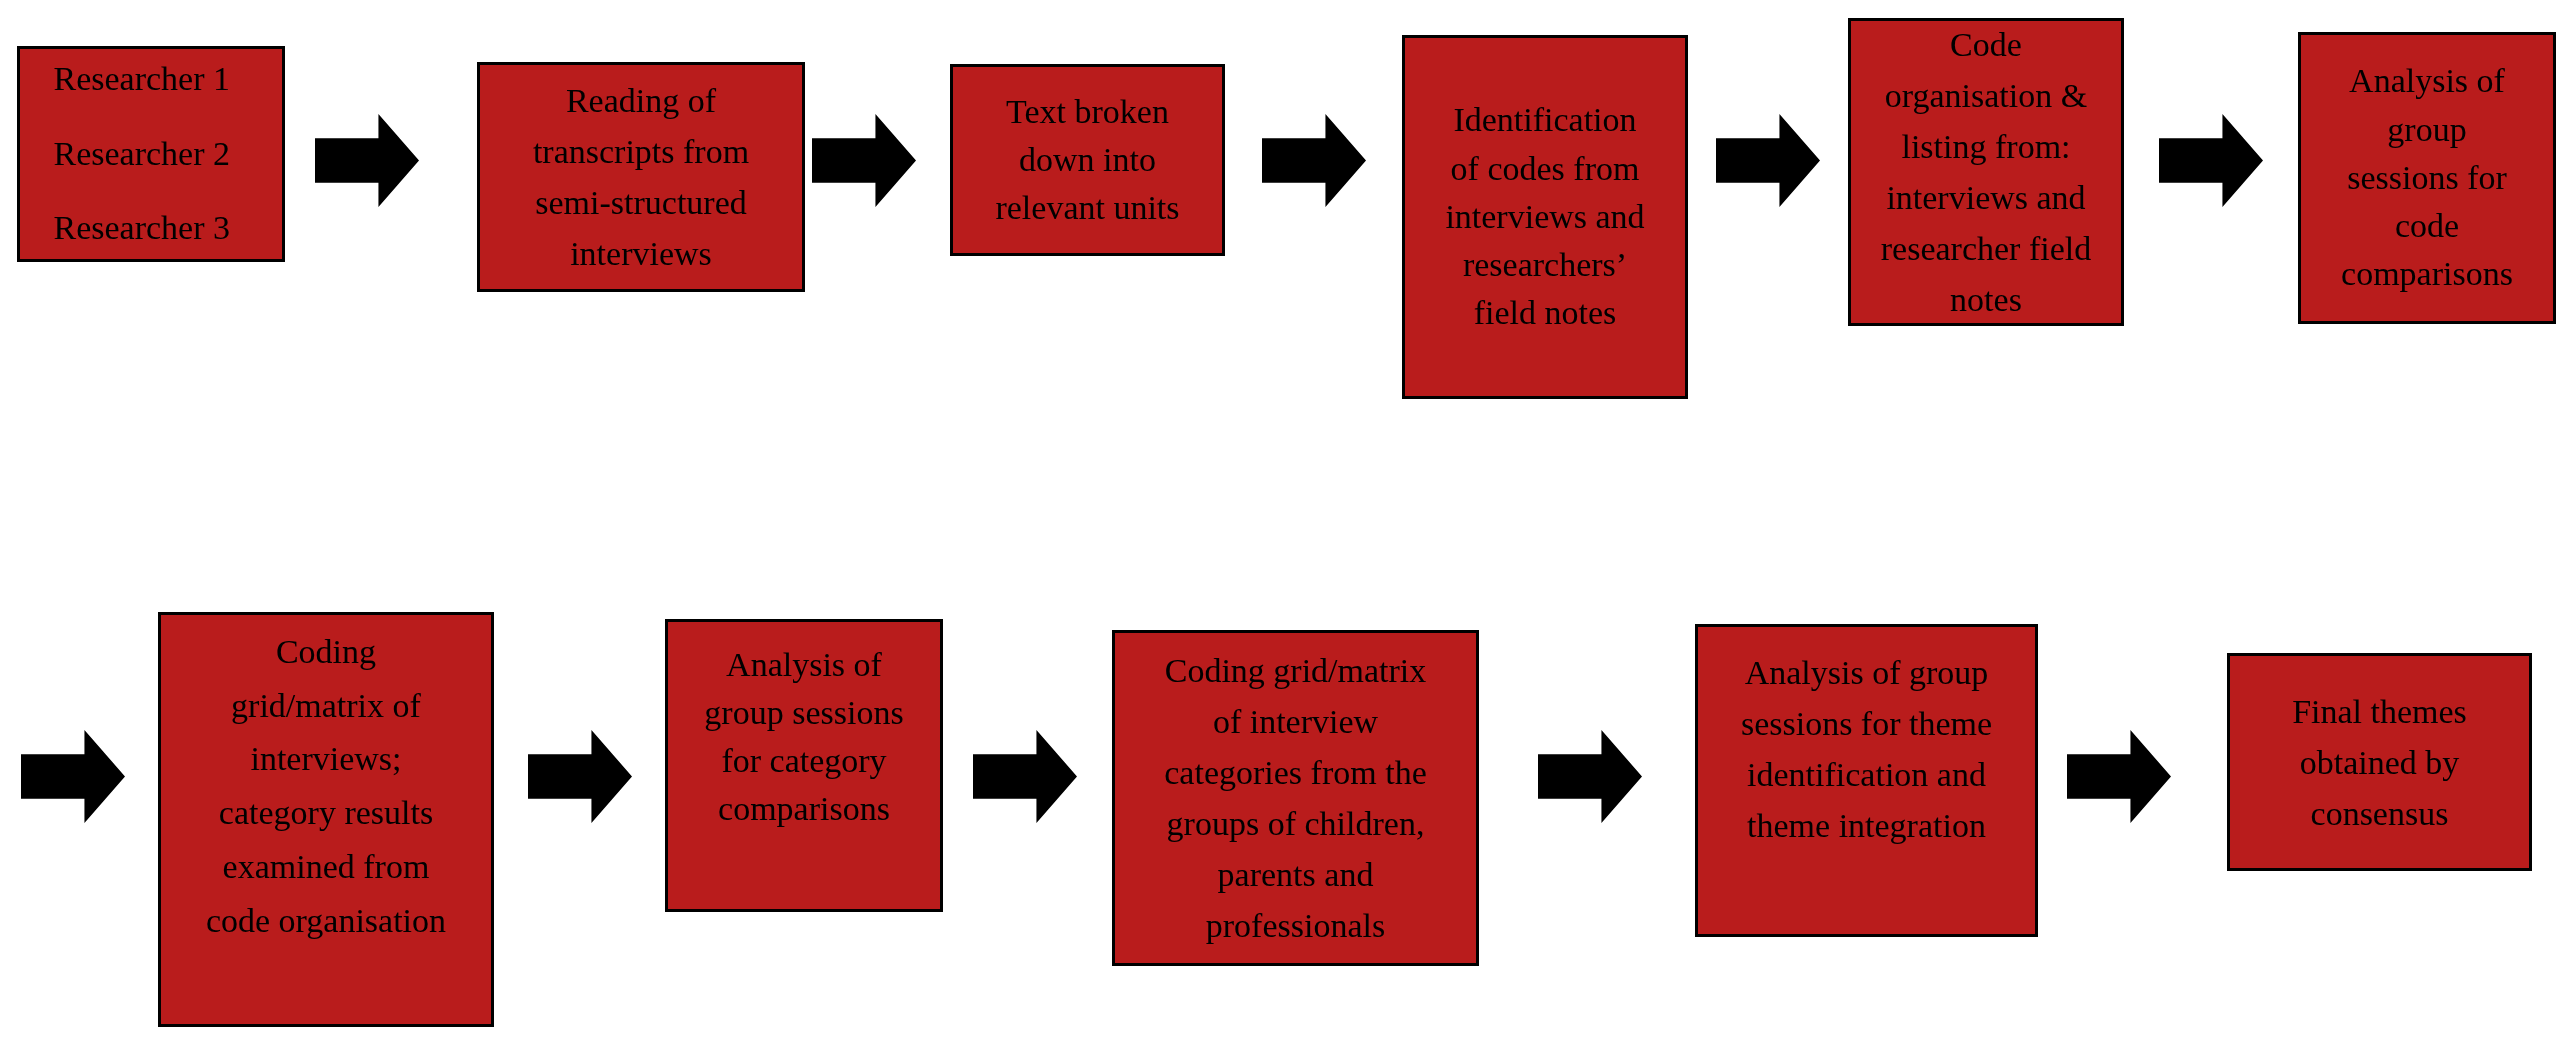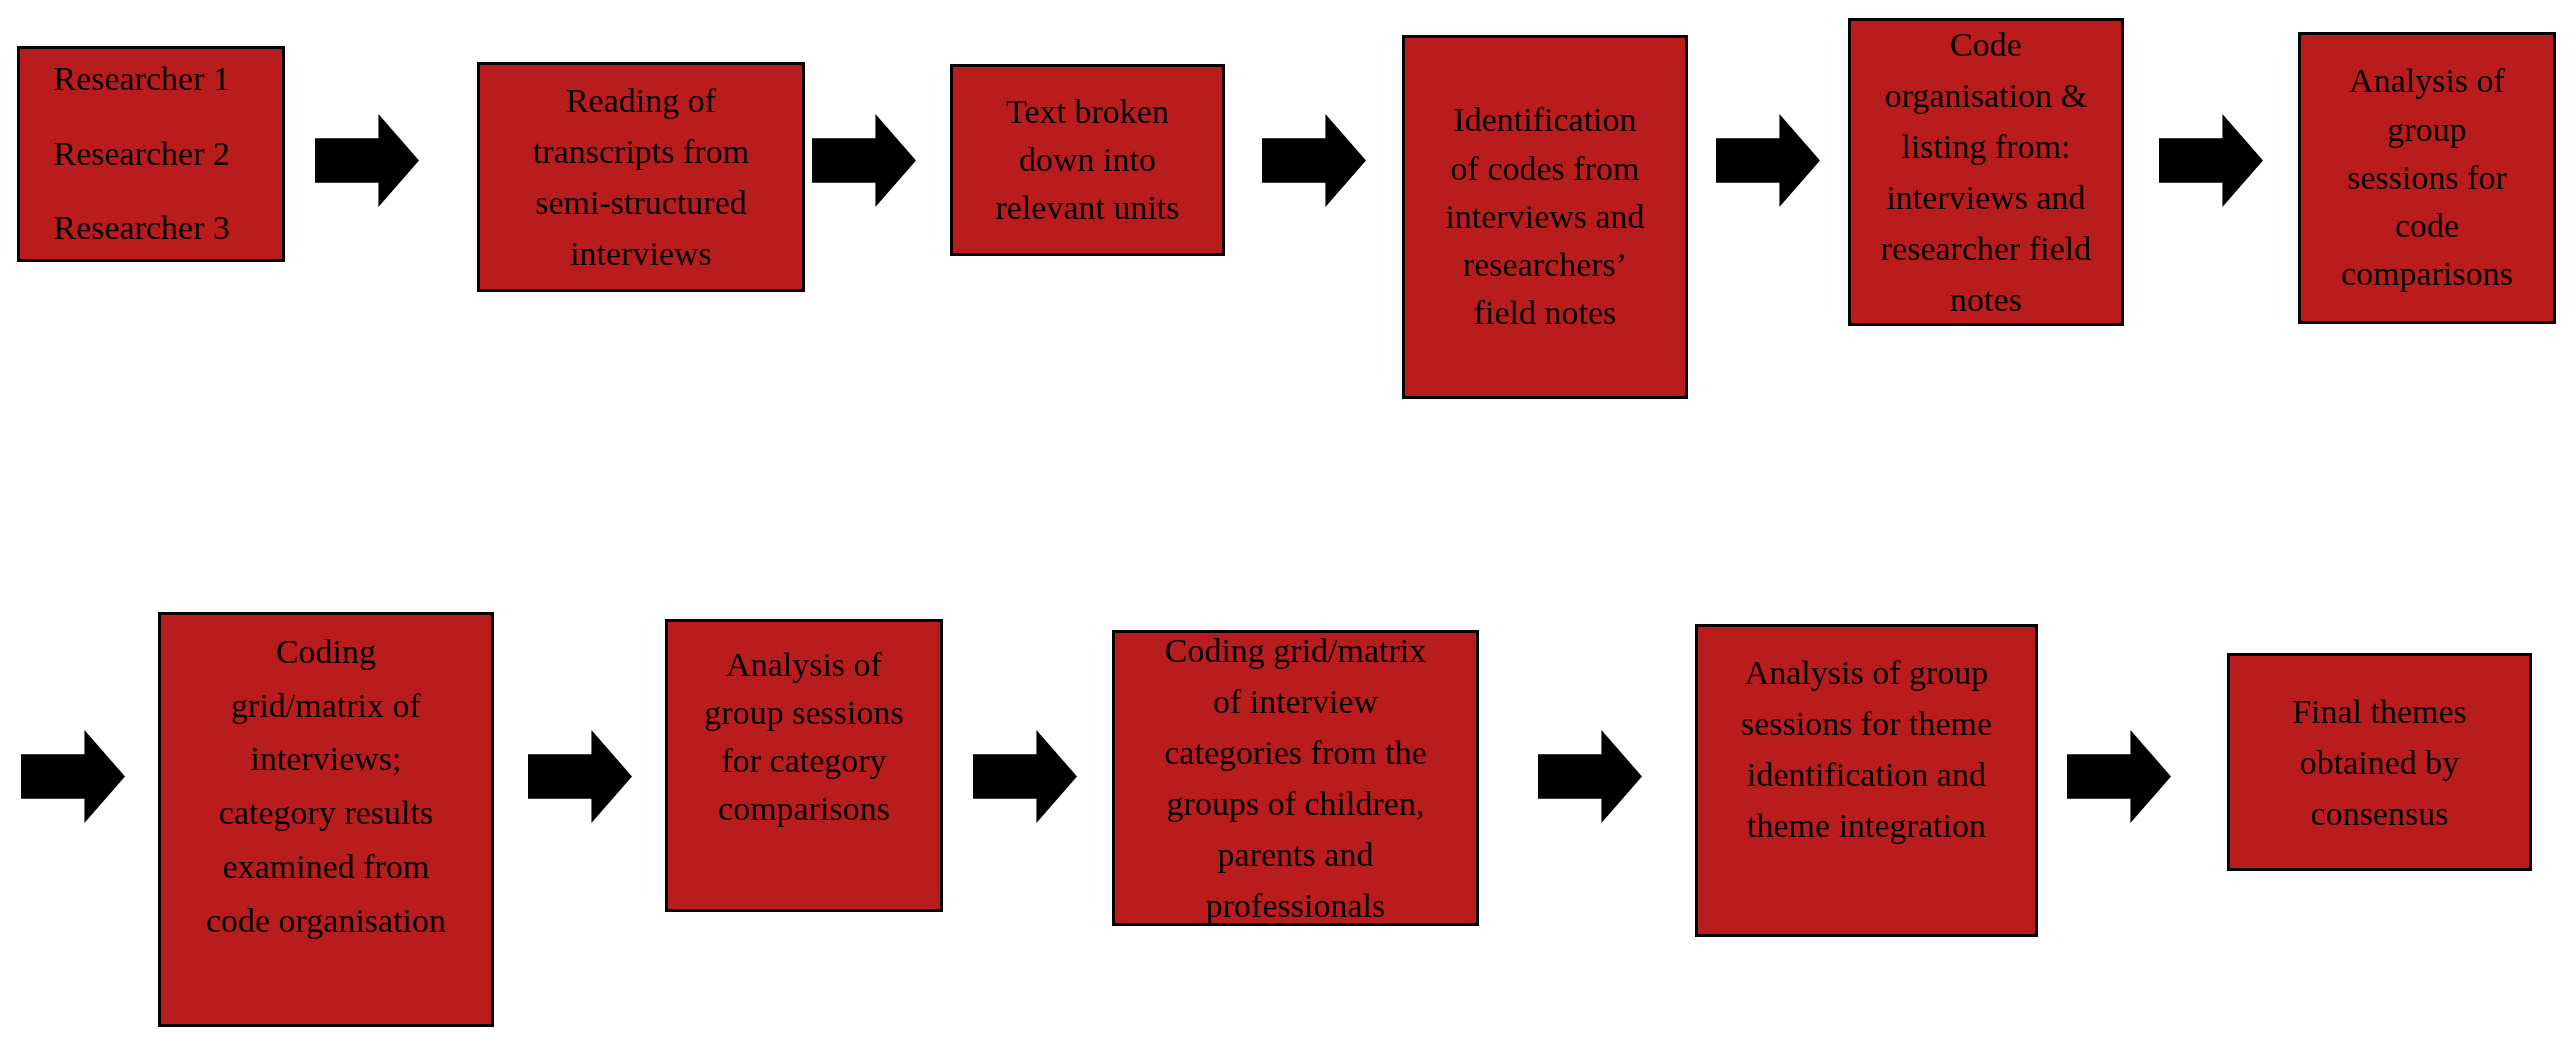--- a/index.html
+++ b/index.html
@@ -46,21 +46,21 @@
   .b3  { left: 950px; top: 64px;  width: 275px; height: 192px; line-height: 1.42; font-family: Liberation Serif, serif; }
   .b4  { left: 1402px; top: 35px;  width: 286px; height: 364px; line-height: 1.42; }
   .b5  { left: 1848px; top: 18px;  width: 276px; height: 308px; }
   .b6  { left: 2298px; top: 32px;  width: 258px; height: 292px; line-height: 1.42; }
 
   
   .b7  { left: 158px;  top: 612px; width: 336px; height: 415px;
          justify-content: flex-start; padding-top: 10px; line-height: 1.58; }
   .b8  { left: 665px;  top: 619px; width: 278px; height: 293px;
          justify-content: flex-start; padding-top: 18.6px; line-height: 1.42; }
-  .b9  { left: 1112px; top: 630px; width: 367px; height: 296px; }
+  .b9  { left: 1112px; top: 630px; width: 367px; height: 336px; }
   .b10 { left: 1695px; top: 624px; width: 343px; height: 313px;
          justify-content: flex-start; padding-top: 20px; }
   .b11 { left: 2195px; top: 653px; width: 305px; height: 218px; margin-left: 32px; }
 
   
   .a1  { left: 315px;  top: 114px; }
   .a2  { left: 812px; top: 114px; }
   .a3  { left: 1262px; top: 114px; }
   .a4  { left: 1716px; top: 114px; }
   .a5  { left: 2159px; top: 114px; }

